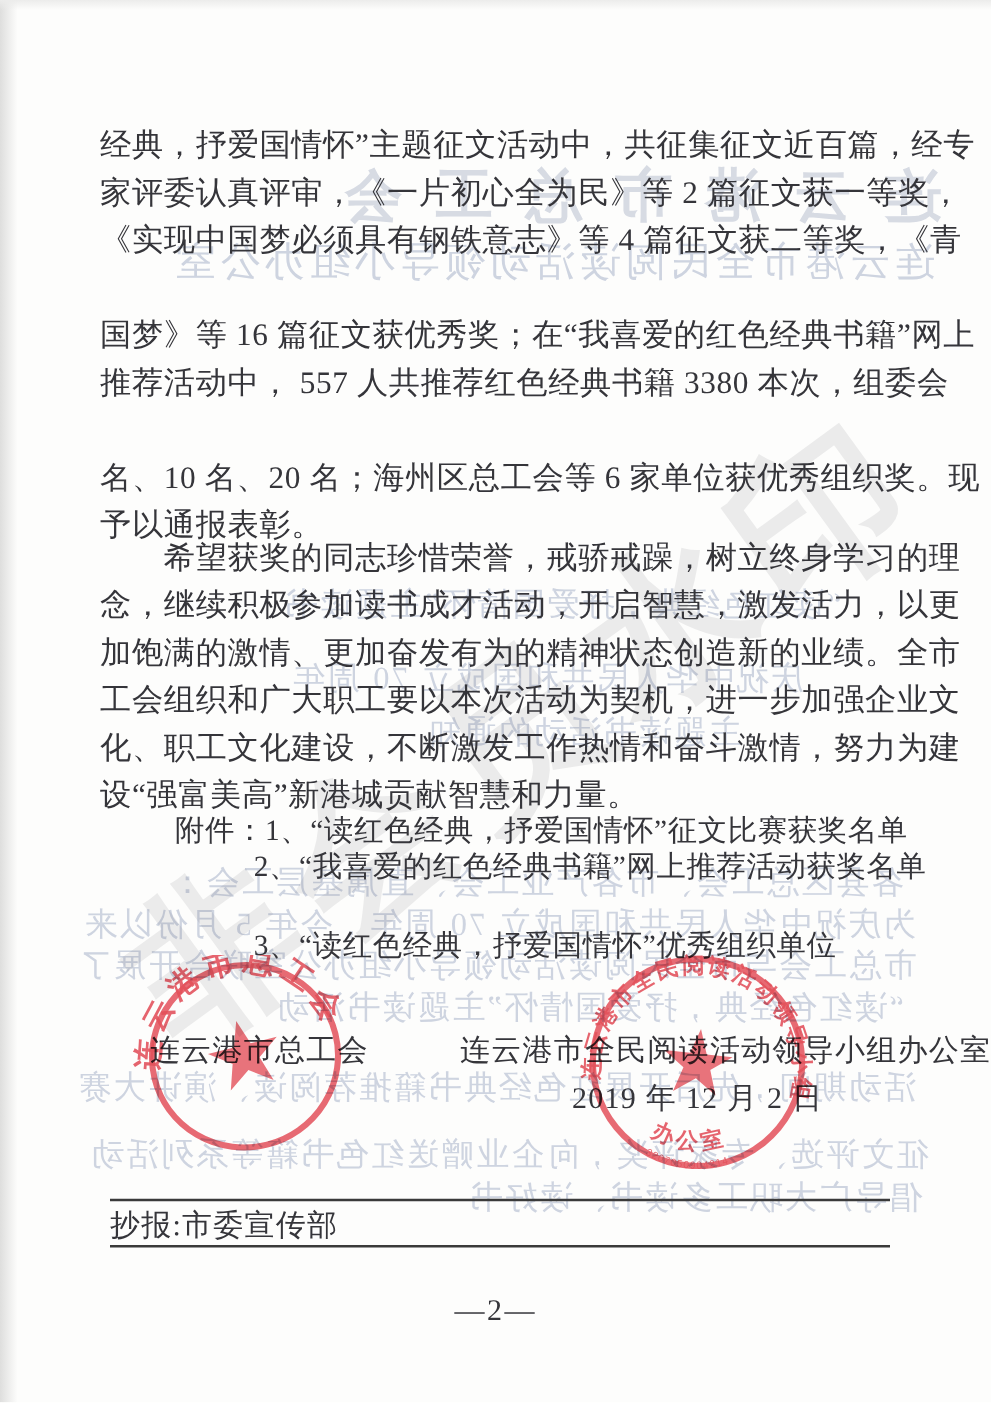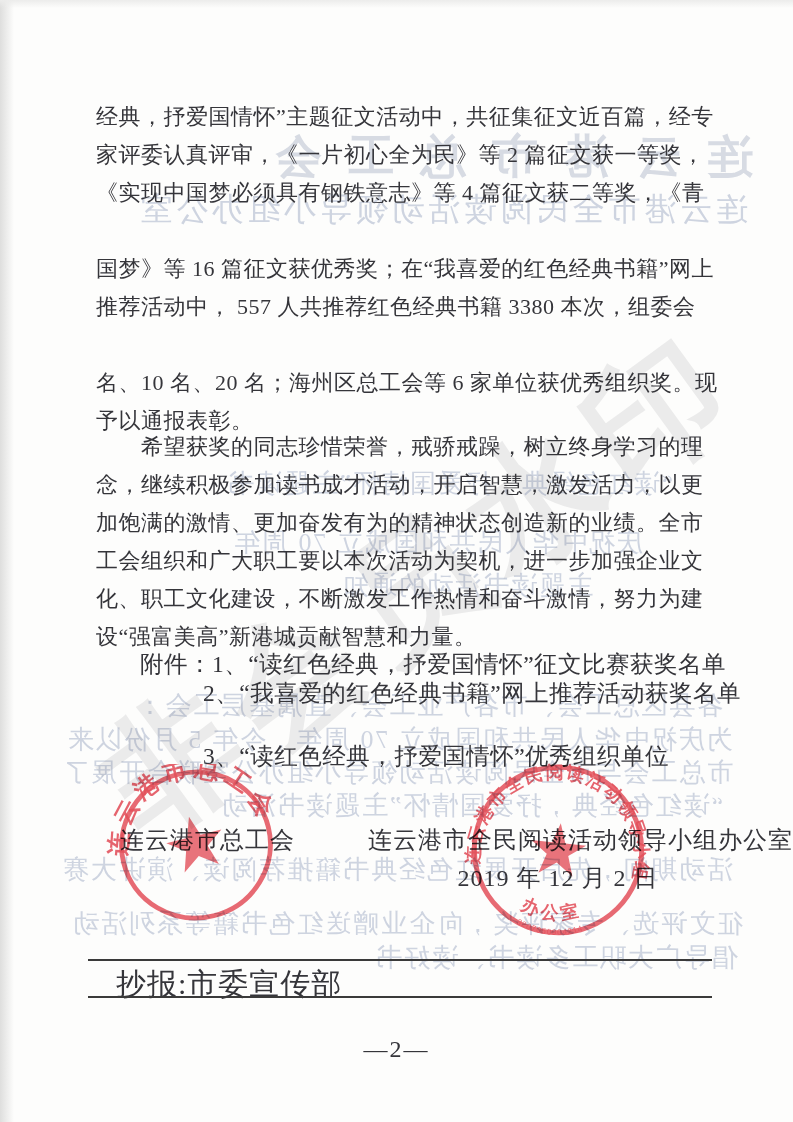--- a/index.html
+++ b/index.html
@@ -24,32 +24,32 @@
     color:rgba(90,92,100,0.11);white-space:nowrap;pointer-events:none;
   }
 
   
   .bleed{position:absolute;z-index:1;transform:scaleX(-1);
     white-space:nowrap;color:rgba(130,145,180,0.38);
     font-size:26px;letter-spacing:2px;pointer-events:none;}
   .bleed.big{font-weight:bold;color:rgba(140,152,180,0.34);}
 
   
-  .textline{position:absolute;left:96px;width:640px;white-space:nowrap;
-    font-size:22px;letter-spacing:0.5px;line-height:38px;z-index:3;}
+  .textline{position:absolute;left:80px;width:640px;white-space:nowrap;
+    font-size:25px;letter-spacing:0.5px;line-height:38px;z-index:3;}
   .attach-line{position:absolute;white-space:nowrap;font-size:23.5px;
     letter-spacing:0.5px;z-index:3;}
   .sig{position:absolute;white-space:nowrap;font-size:24px;letter-spacing:1px;z-index:3;}
 
   
   .seal{position:absolute;z-index:5;mix-blend-mode:multiply;opacity:0.9;}
 
   
   .rule{position:absolute;left:88px;width:624px;height:2px;background:#3a3a3a;z-index:3;}
-  .footer-text{position:absolute;white-space:nowrap;font-size:30px;letter-spacing:1px;z-index:3;margin-left:28px;}
+  .footer-text{position:absolute;white-space:nowrap;font-size:24px;letter-spacing:1px;z-index:3;}
   .pagenum{position:absolute;left:0;width:793px;text-align:center;
     font-size:24px;letter-spacing:2px;z-index:3;}
 </style>
 </head>
 <body>
 
 <div class="page">
   <div class="edge-left"></div>
   <div class="edge-top"></div>
 

